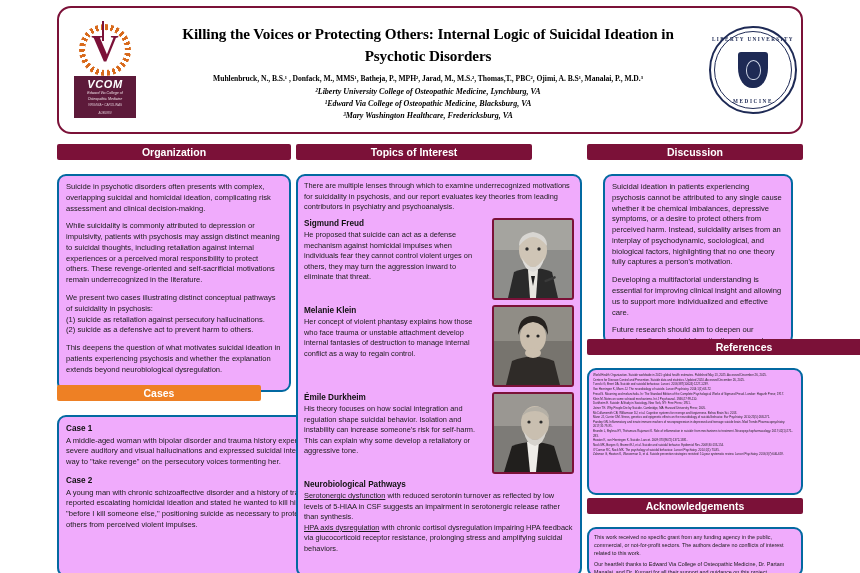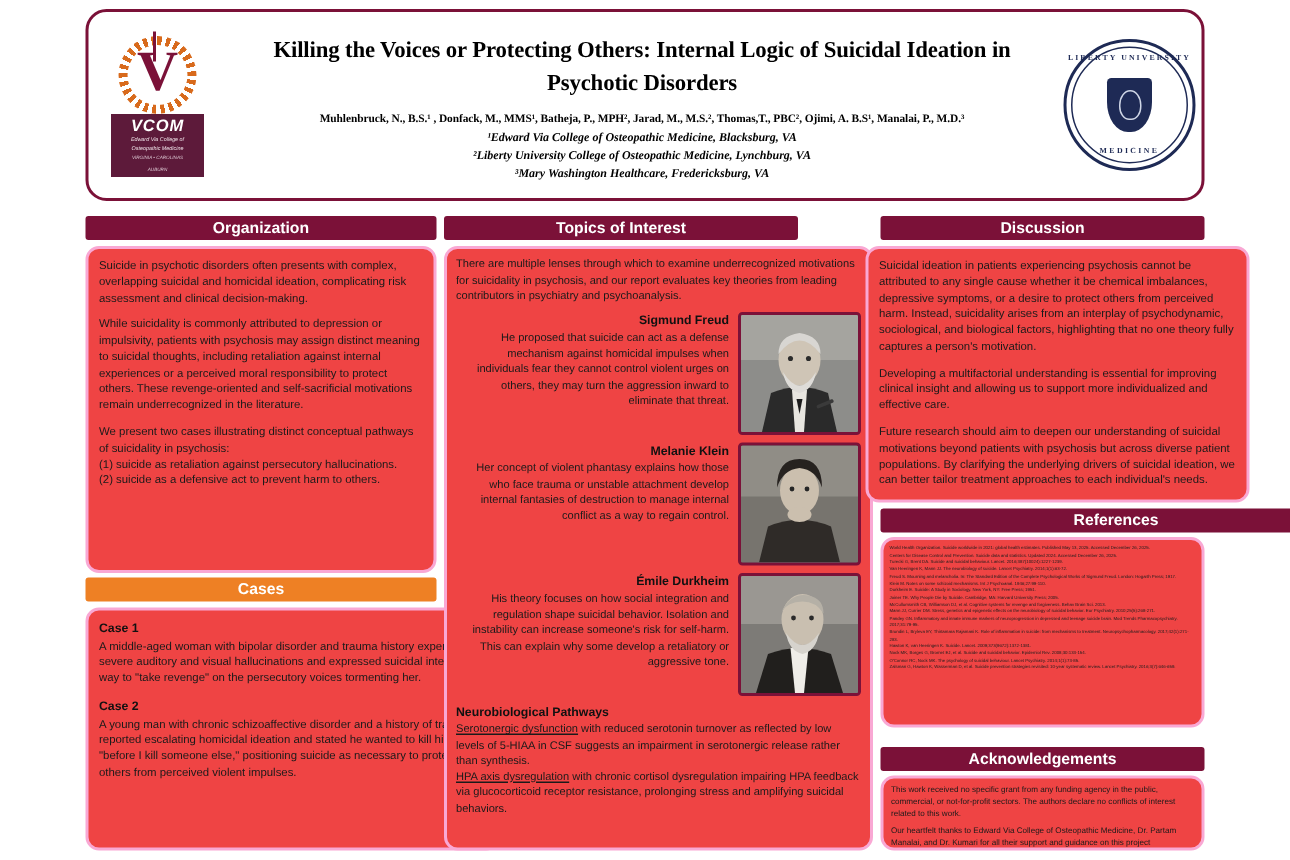--- a/index.html
+++ b/index.html
@@ -58,34 +58,34 @@
   
   .bar{
     position:absolute;height:16px;line-height:16px;text-align:center;
     color:#ffffff;font-weight:bold;font-size:10.5px;
     background:#7b1138;
   }
   .bar.orange{background:#ee8024;}
 
   
   .box{
-    position:absolute;border:2px solid #f9a8d4;border-radius:9px;background:#ef4444;
-    box-sizing:border-box;padding:6px 7px;overflow:hidden;
+    position:absolute;border:2px solid #0369a1;border-radius:9px;background:#f0abfc;
+    box-sizing:border-box;padding:6px 7px;overflow:hidden;margin-top:10px;
   }
   .box p{margin:0 0 7px;}
   .body-txt{font-size:7.6px;line-height:1.42;color:#1a1a1a;}
   .body-txt.small{font-size:7.4px;}
 
   .sub-h{font-weight:bold;font-size:8.2px;color:#111;margin:0 0 1px;}
   .indent{margin-left:9px;}
   .u{text-decoration:underline;}
 
   
   .topic-row{display:flex;gap:6px;align-items:flex-start;margin-bottom:5px;}
-  .topic-text{flex:1;text-align:right;}
+  .topic-text{flex:1;}
   .portrait{
     flex:0 0 78px;width:78px;height:78px;border:2px solid #7b1138;border-radius:3px;
     background:#6e6e6e;overflow:hidden;position:relative;
   }
   .portrait .ph{position:absolute;inset:0;}
 
   
   .refs{font-size:2.9px;line-height:1.52;color:#1d1d1d;word-break:break-word;}
   .refs div{margin-bottom:0.3px;}
 
@@ -113,22 +113,22 @@
           <div class="vcom-sub">Osteopathic Medicine</div>
           <div class="vcom-sub2">VIRGINIA • CAROLINAS</div>
           <div class="vcom-sub2">AUBURN</div>
         </div>
       </div>
     </div>
 
     <div class="title-wrap">
       <div class="poster-title">Killing the Voices or Protecting Others: Internal Logic of Suicidal Ideation in Psychotic Disorders</div>
       <div class="authors">Muhlenbruck, N., B.S.¹ , Donfack, M., MMS¹, Batheja, P., MPH², Jarad, M., M.S.², Thomas,T., PBC², Ojimi, A. B.S¹, Manalai, P., M.D.³</div>
+      <div class="affil">²Liberty University College of Osteopathic Medicine, Lynchburg, VA</div>
       <div class="affil">¹Edward Via College of Osteopathic Medicine, Blacksburg, VA</div>
-      <div class="affil">²Liberty University College of Osteopathic Medicine, Lynchburg, VA</div>
       <div class="affil">³Mary Washington Healthcare, Fredericksburg, VA</div>
     </div>
 
     <div class="logo-right">
       <div class="seal">
         <div class="seal-ring"></div>
         <div class="seal-txt-top">LIBERTY UNIVERSITY</div>
         <div class="shield"></div>
         <div class="seal-txt-bot">MEDICINE</div>
       </div>
@@ -139,24 +139,25 @@
   <div class="bar" style="left:296px;top:144px;width:236px;border-radius:2px;">Topics of Interest</div>
   <div class="bar" style="left:587px;top:144px;width:216px;border-radius:2px;">Discussion</div>
 
   <div class="box" style="left:57px;top:164px;width:234px;height:218px;">
     <div class="body-txt">
       <p>Suicide in psychotic disorders often presents with complex, overlapping suicidal and homicidal ideation, complicating risk assessment and clinical decision-making.</p>
       <p>While suicidality is commonly attributed to depression or impulsivity, patients with psychosis may assign distinct meaning to suicidal thoughts, including retaliation against internal experiences or a perceived moral responsibility to protect others. These revenge-oriented and self-sacrificial motivations remain underrecognized in the literature.</p>
       <p style="margin-bottom:0;">We present two cases illustrating distinct conceptual pathways of suicidality in psychosis:</p>
       <p style="margin-bottom:0;">(1) suicide as retaliation against persecutory hallucinations.</p>
       <p>(2) suicide as a defensive act to prevent harm to others.</p>
-    </div>
-  </div>
-
-  <div class="bar orange" style="left:57px;top:385px;width:234px;border-radius:2px;">Cases</div>
+      <p>This deepens the question of what motivates suicidal ideation in patients experiencing psychosis and whether the explanation extends beyond neurobiological dysregulation.</p>
+    </div>
+  </div>
+
+  <div class="bar orange" style="left:57px;top:385px;width:204px;border-radius:2px;">Cases</div>
 
   <div class="box" style="left:57px;top:405px;width:276px;height:162px;">
     <div class="body-txt">
       <div class="sub-h">Case 1</div>
       <p class="indent">A middle-aged woman with bipolar disorder and trauma history experienced severe auditory and visual hallucinations and expressed suicidal intent as a way to "take revenge" on the persecutory voices tormenting her.</p>
       <div class="sub-h">Case 2</div>
       <p class="indent">A young man with chronic schizoaffective disorder and a history of trauma reported escalating homicidal ideation and stated he wanted to kill himself "before I kill someone else," positioning suicide as necessary to protect others from perceived violent impulses.</p>
     </div>
   </div>
 
@@ -226,21 +227,21 @@
       </div>
 
       <div style="margin-top:2px;">
         <div class="sub-h">Neurobiological Pathways</div>
         <p class="indent" style="margin-bottom:0;"><span class="u">Serotonergic dysfunction</span><span> with reduced serotonin turnover as reflected by low levels of 5-HIAA in CSF suggests an impairment in serotonergic release rather than synthesis.</span></p>
         <p class="indent" style="margin-bottom:0;"><span class="u">HPA axis dysregulation</span><span> with chronic cortisol dysregulation impairing HPA feedback via glucocorticoid receptor resistance, prolonging stress and amplifying suicidal behaviors.</span></p>
       </div>
     </div>
   </div>
 
-  <div class="box" style="left:577px;top:164px;width:256px;height:171px;">
+  <div class="box" style="left:603px;top:164px;width:190px;height:171px;">
     <div class="body-txt">
       <p>Suicidal ideation in patients experiencing psychosis cannot be attributed to any single cause whether it be chemical imbalances, depressive symptoms, or a desire to protect others from perceived harm. Instead, suicidality arises from an interplay of psychodynamic, sociological, and biological factors, highlighting that no one theory fully captures a person's motivation.</p>
       <p>Developing a multifactorial understanding is essential for improving clinical insight and allowing us to support more individualized and effective care.</p>
       <p style="margin-bottom:0;">Future research should aim to deepen our understanding of suicidal motivations beyond patients with psychosis but across diverse patient populations. By clarifying the underlying drivers of suicidal ideation, we can better tailor treatment approaches to each individual's needs.</p>
     </div>
   </div>
 
   <div class="bar" style="left:587px;top:339px;width:260px;border-radius:2px;padding-left:27px;">References</div>
 
   <div class="box" style="left:587px;top:358px;width:216px;height:127px;padding:3px 4px;">

